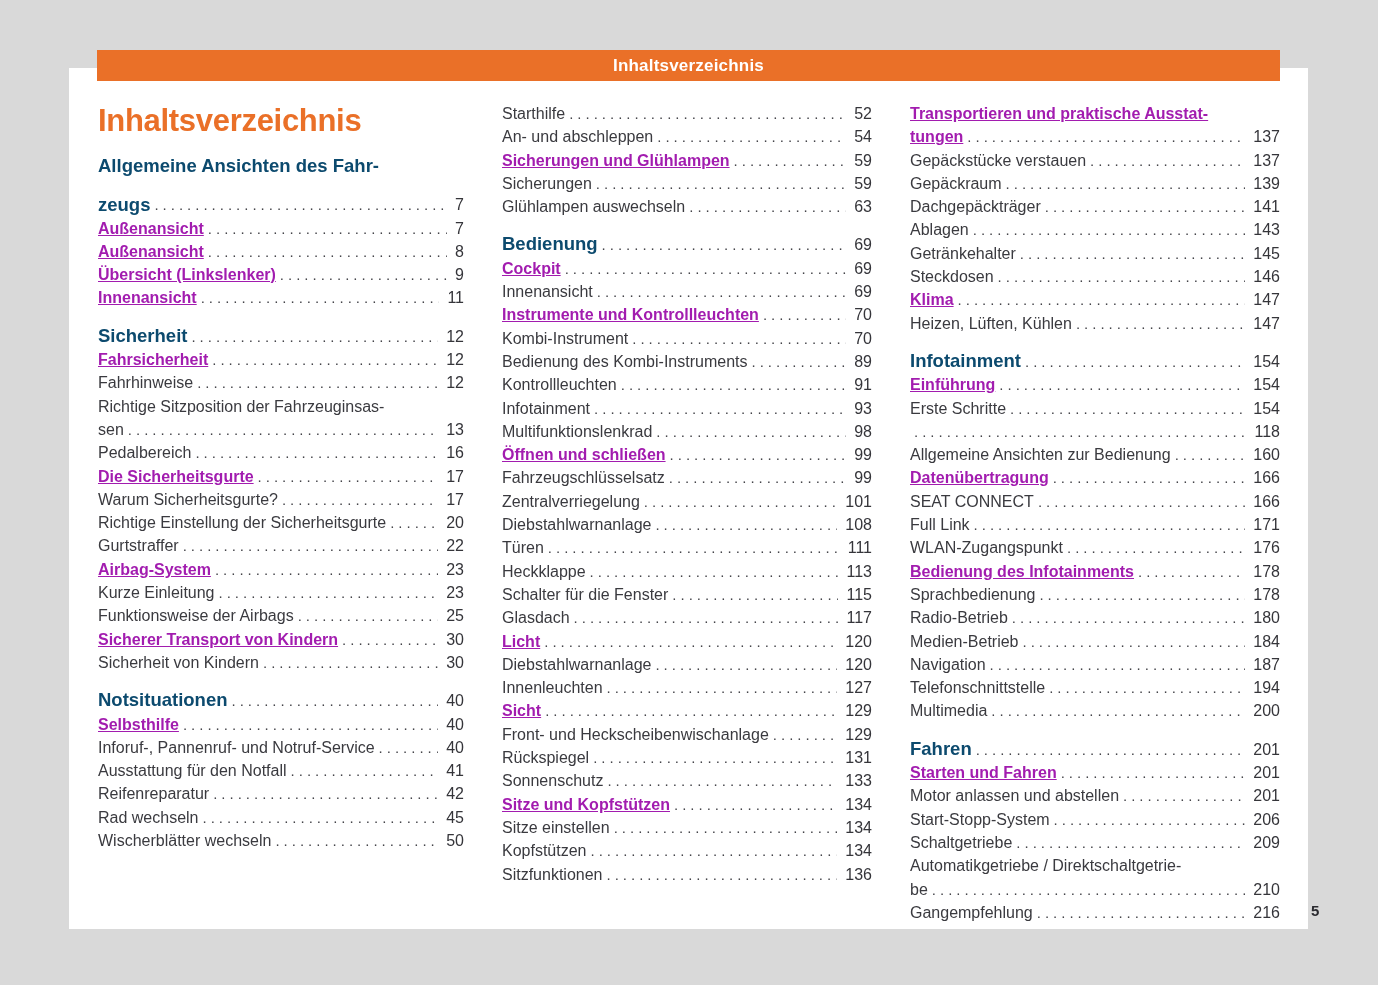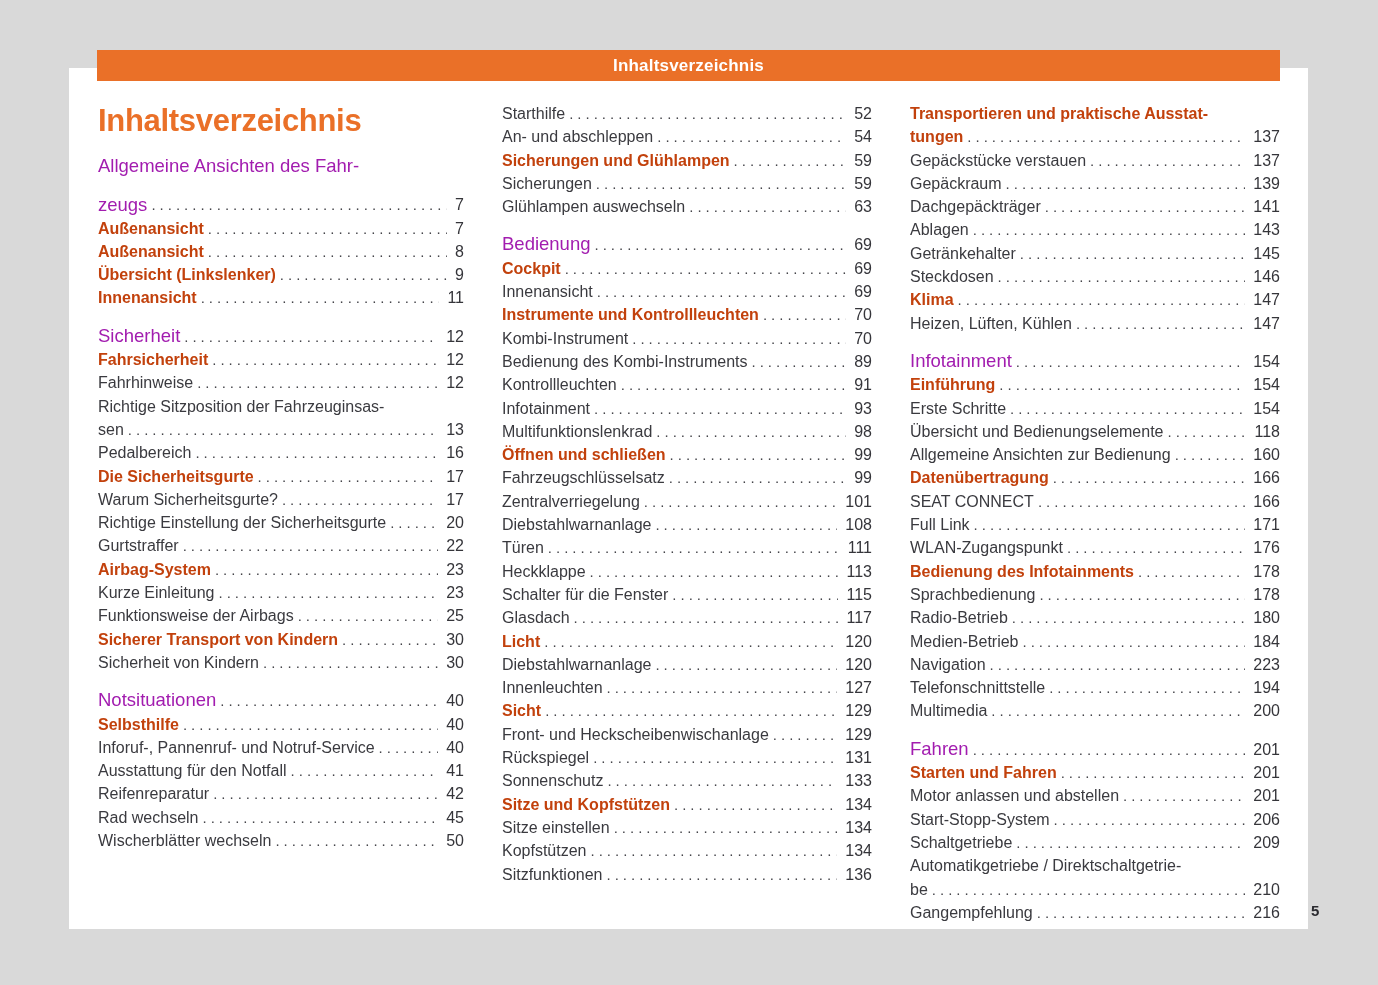--- a/index.html
+++ b/index.html
@@ -44,26 +44,26 @@
     line-height: 38px;
     letter-spacing: -0.3px;
   }
   .row {
     display: flex;
     align-items: baseline;
     line-height: 23.3px;
     font-size: 16px;
     color: #3a3a3f;
   }
-  .row.bold .lbl { font-weight: 700; color: #c2410c; }
+  .row.bold .lbl { font-weight: 700; color: #a21caf; text-decoration: underline; }
   .row.heading { margin-top: 14px; }
   .row.heading.cont { margin-top: 16px; align-items: flex-end; }
   .row.heading .lbl {
-    color: #a21caf;
-    font-weight: 400;
+    color: #0c4a6e;
+    font-weight: 700;
     font-size: 18.5px;
   }
   .lbl { white-space: nowrap; }
   .dots {
     flex: 1;
     overflow: hidden;
     white-space: nowrap;
     color: #45454a;
     margin: 0 8px 0 4px;
     font-size: 15px;
@@ -453,21 +453,20 @@
           <span class="lbl">Einführung</span>
           <span class="dots"></span>
           <span class="pg">154</span>
         </div>
         <div class="row normal">
           <span class="lbl">Erste Schritte</span>
           <span class="dots"></span>
           <span class="pg">154</span>
         </div>
         <div class="row normal">
-          <span class="lbl">Übersicht und Bedienungselemente</span>
           <span class="dots"></span>
           <span class="pg">118</span>
         </div>
         <div class="row normal">
           <span class="lbl">Allgemeine Ansichten zur Bedienung</span>
           <span class="dots"></span>
           <span class="pg">160</span>
         </div>
         <div class="row bold">
           <span class="lbl">Datenübertragung</span>
@@ -505,21 +504,21 @@
           <span class="pg">180</span>
         </div>
         <div class="row normal">
           <span class="lbl">Medien-Betrieb</span>
           <span class="dots"></span>
           <span class="pg">184</span>
         </div>
         <div class="row normal">
           <span class="lbl">Navigation</span>
           <span class="dots"></span>
-          <span class="pg">223</span>
+          <span class="pg">187</span>
         </div>
         <div class="row normal">
           <span class="lbl">Telefonschnittstelle</span>
           <span class="dots"></span>
           <span class="pg">194</span>
         </div>
         <div class="row normal">
           <span class="lbl">Multimedia</span>
           <span class="dots"></span>
           <span class="pg">200</span>

